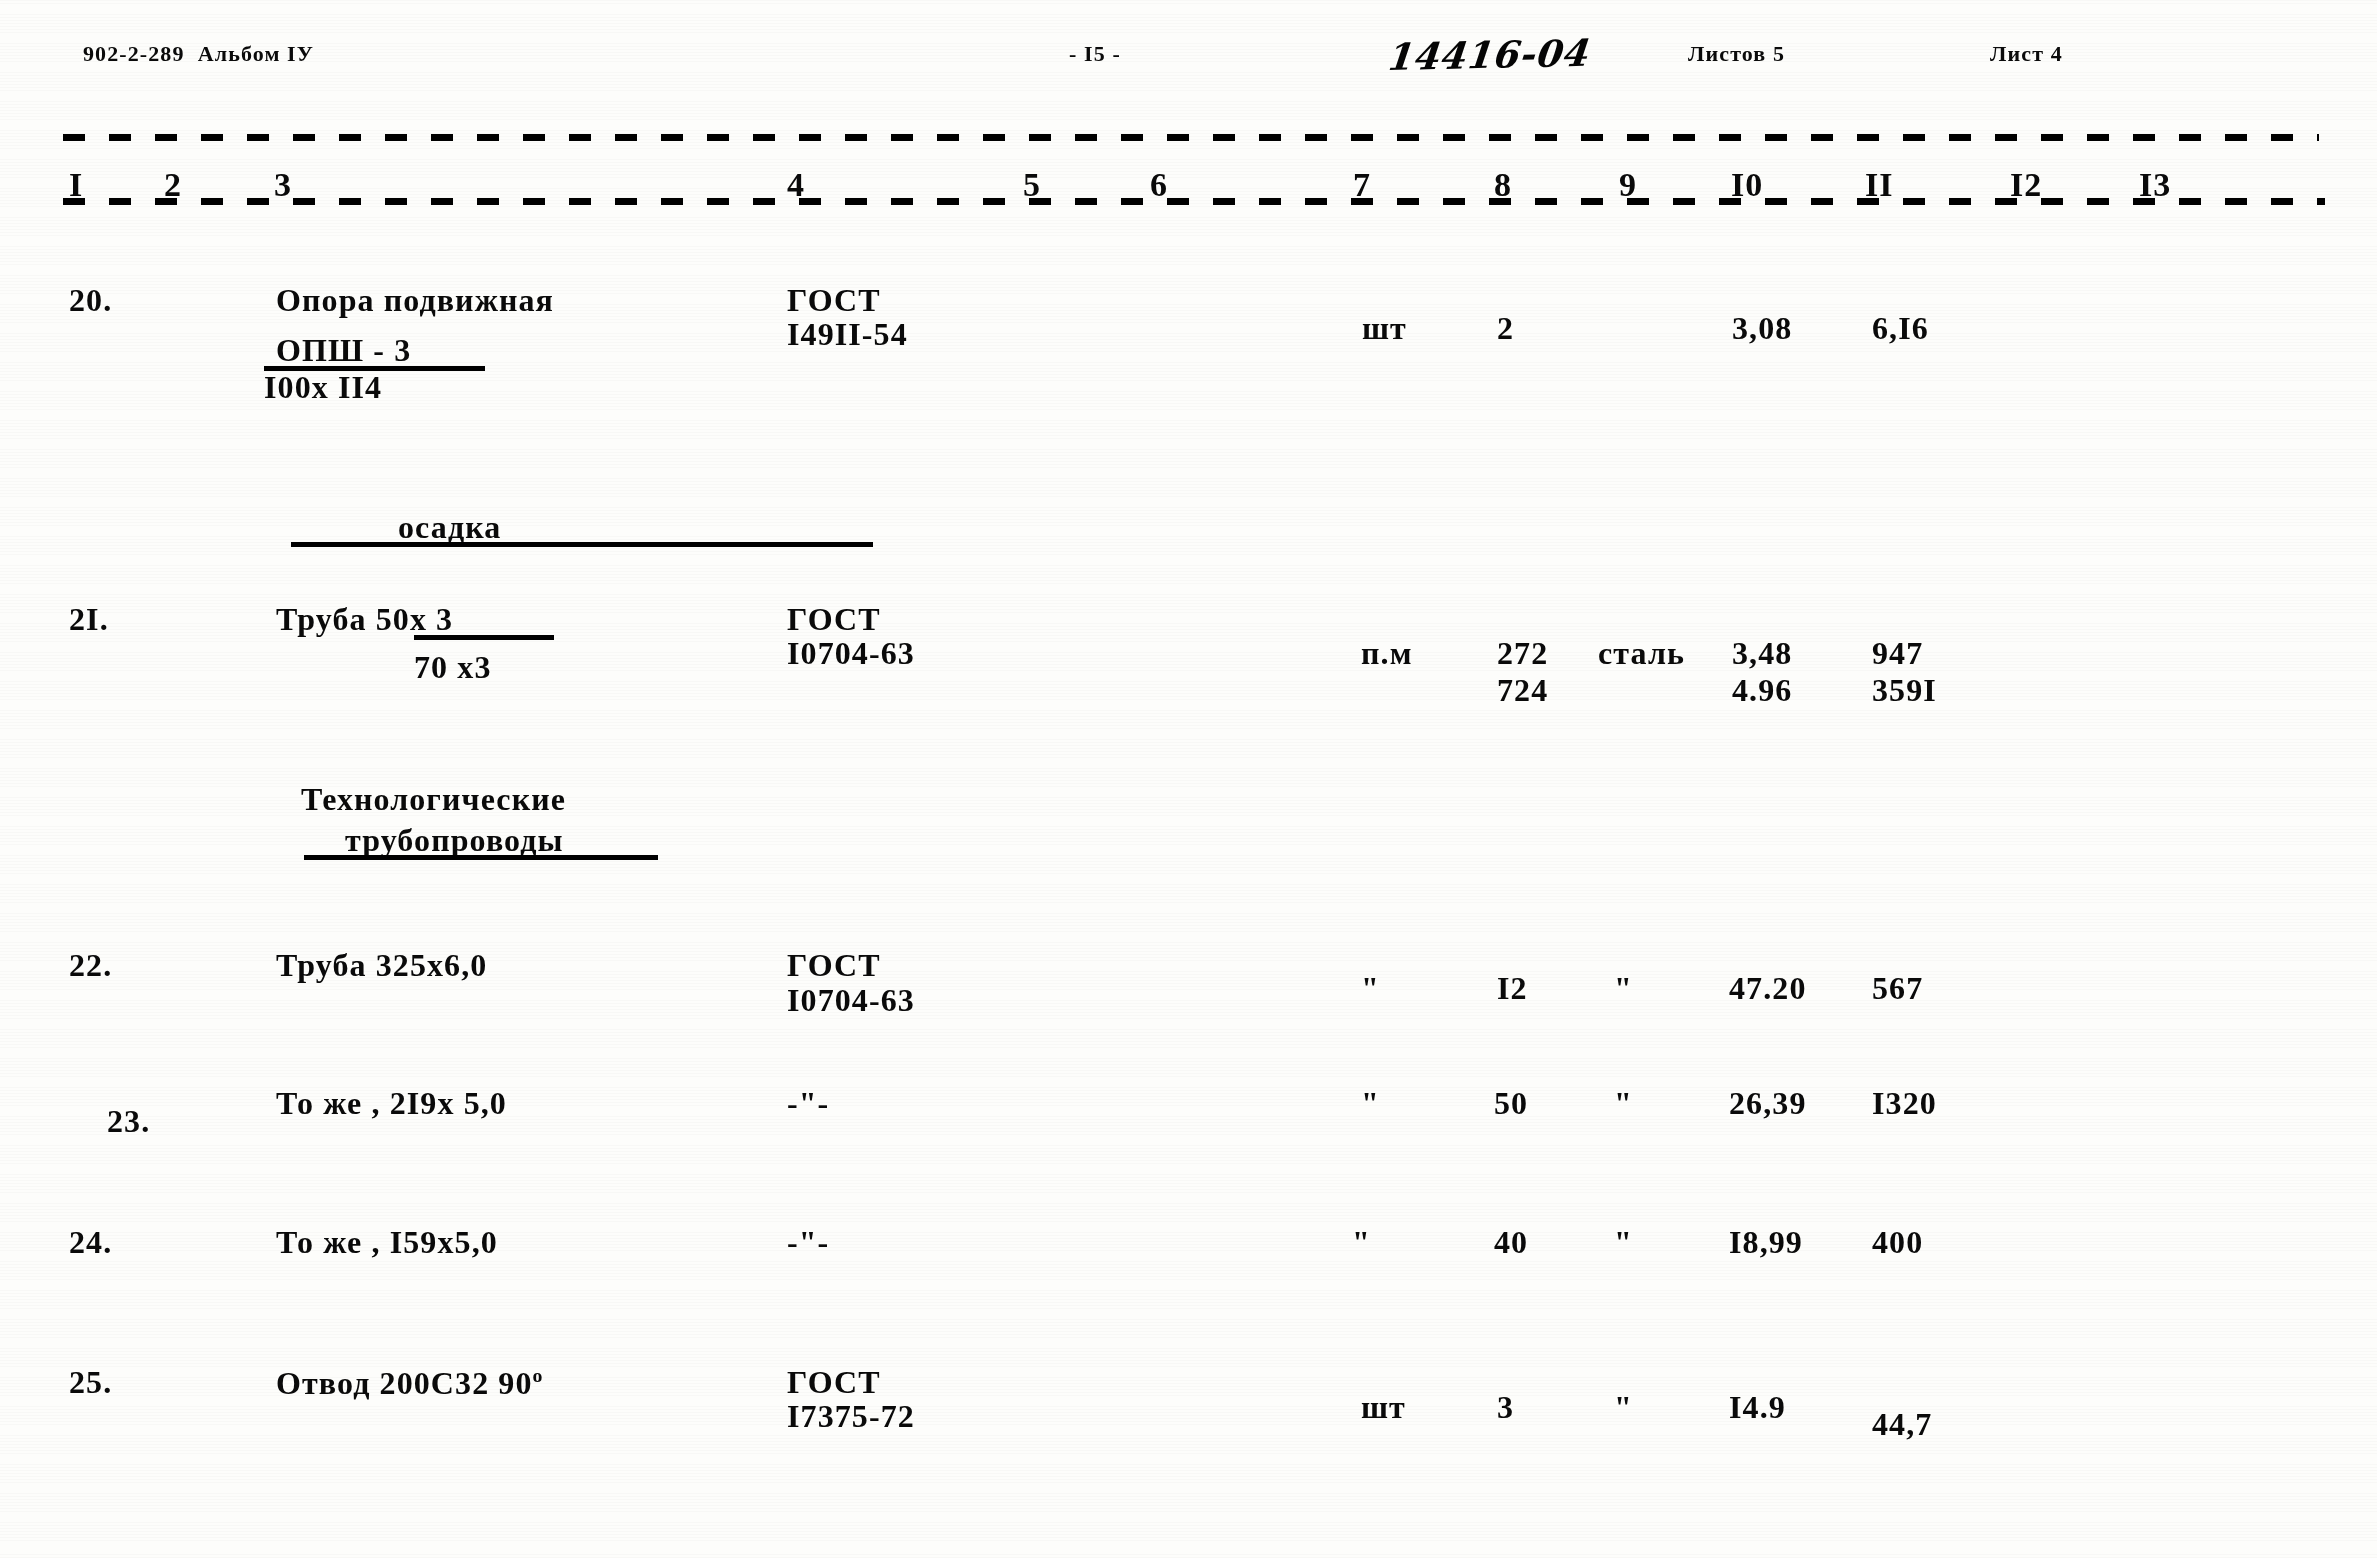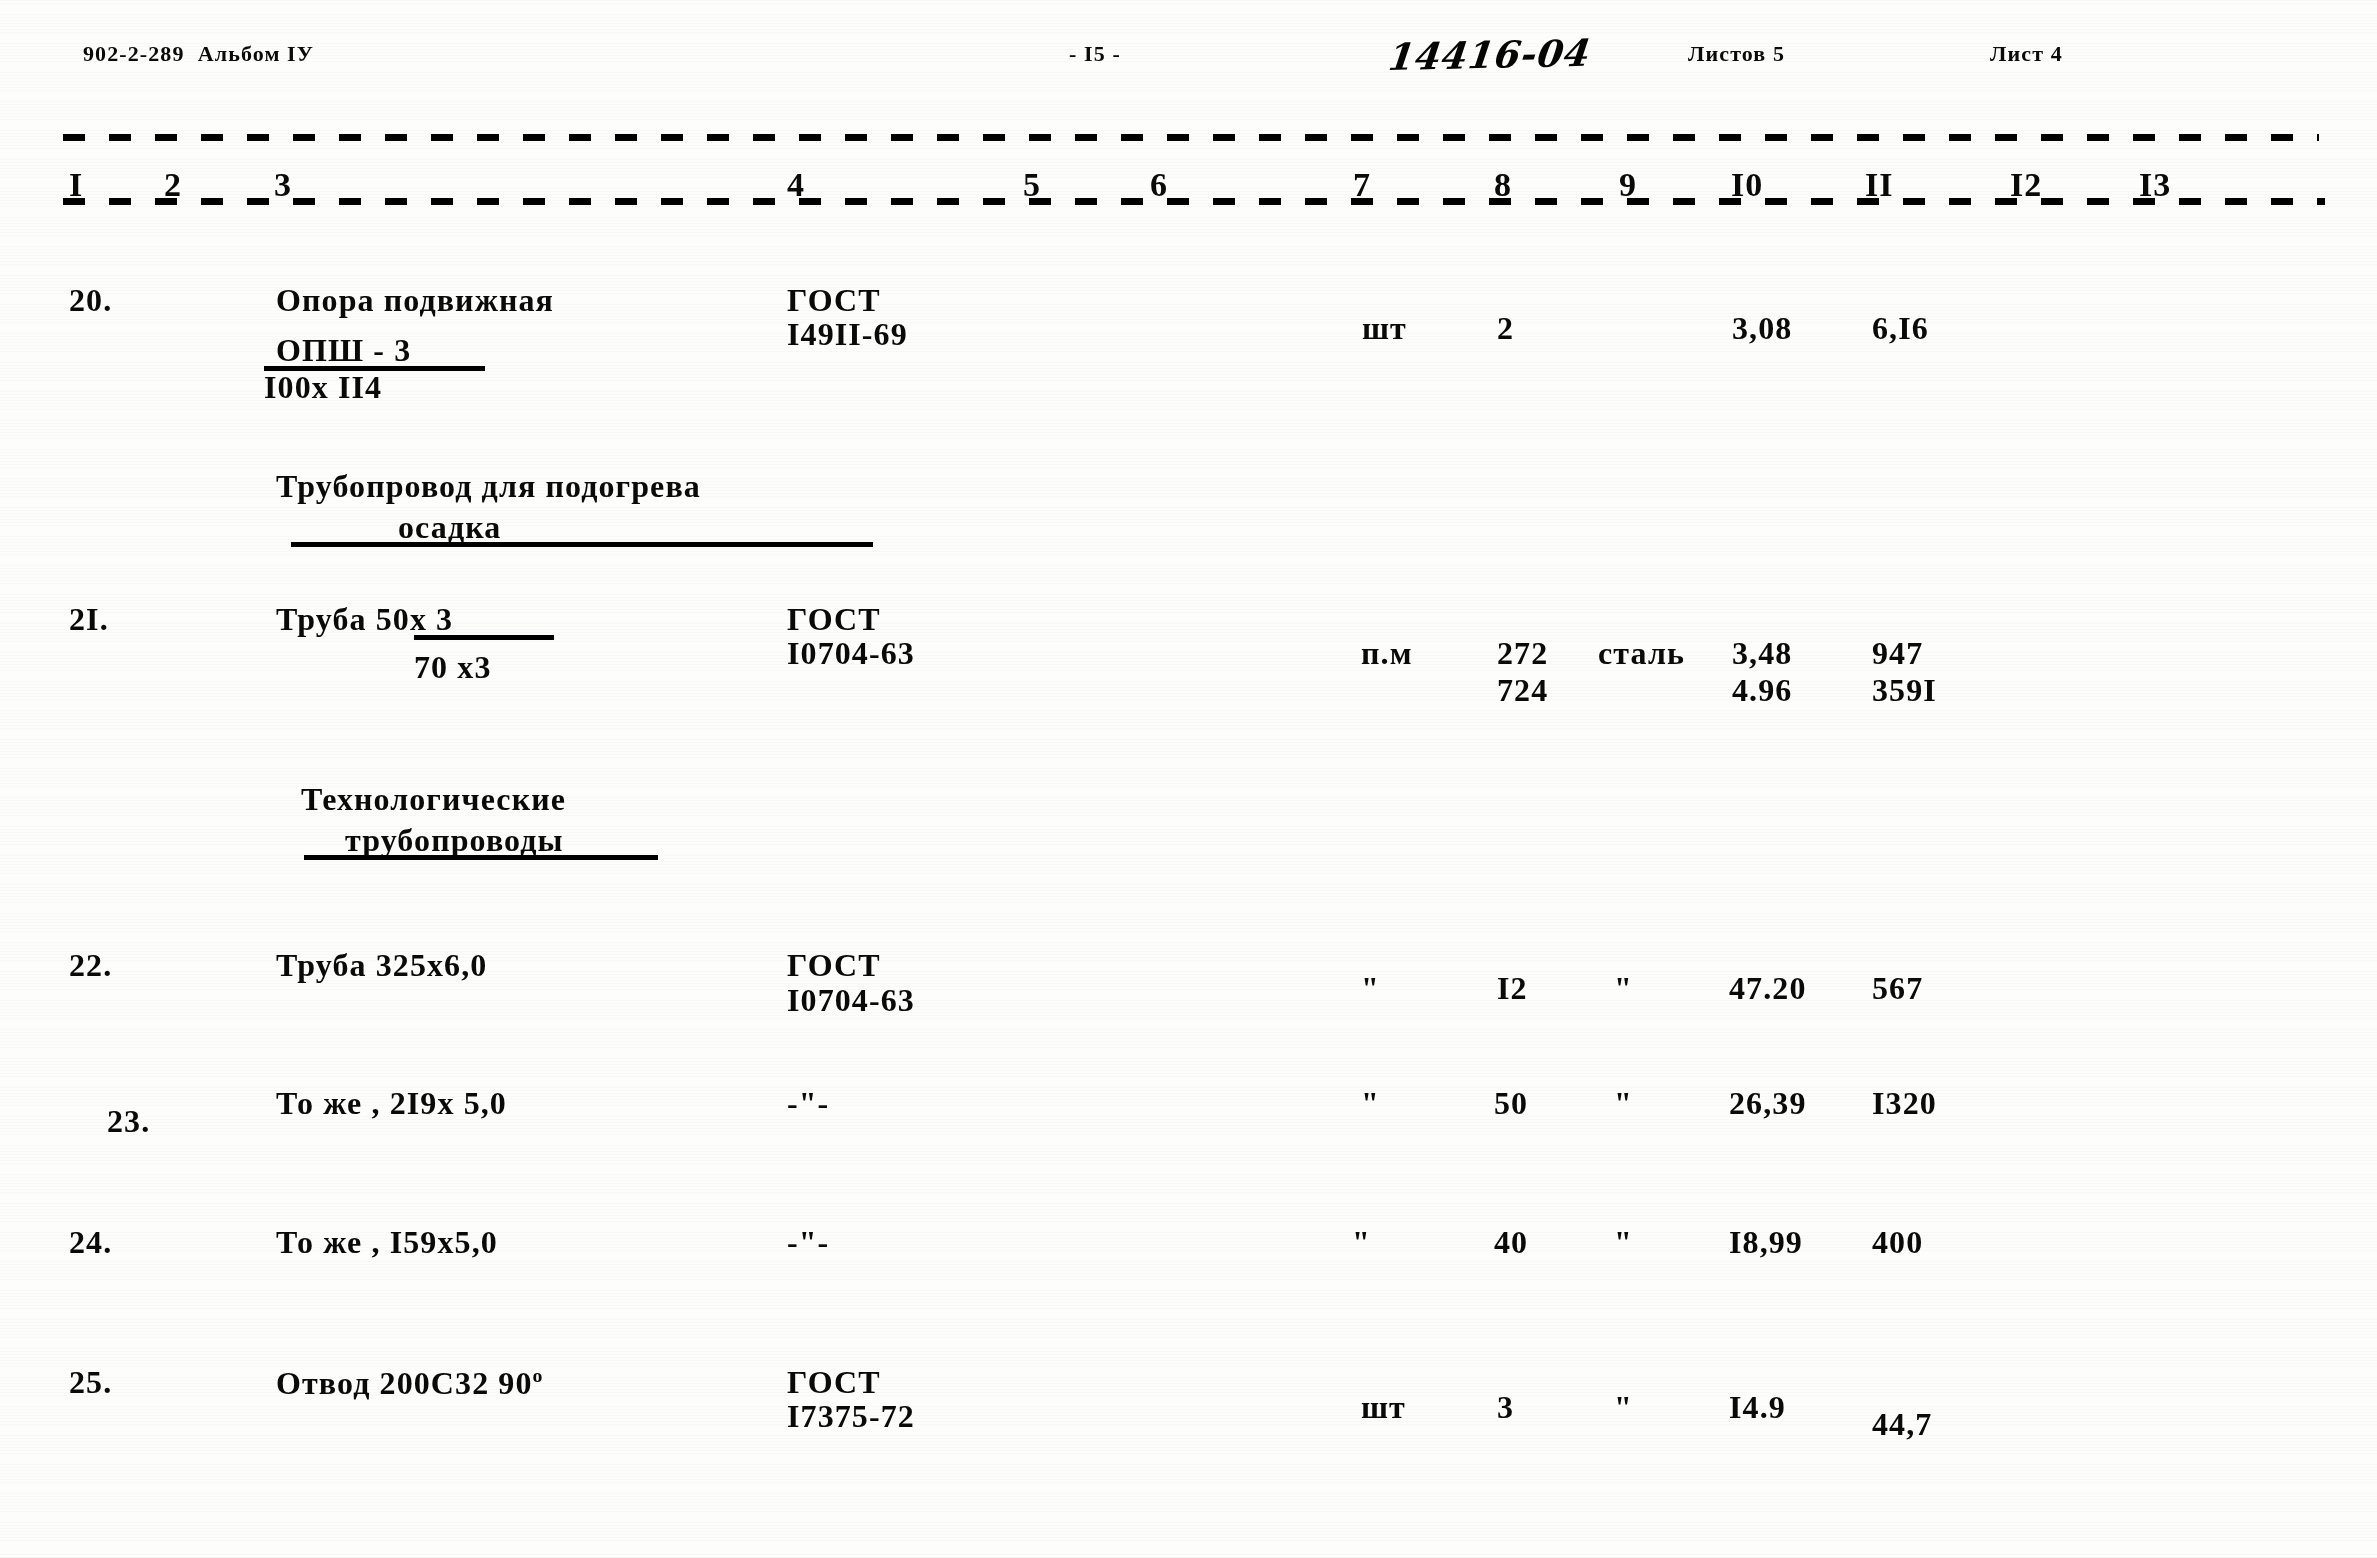--- a/index.html
+++ b/index.html
@@ -103,28 +103,27 @@
 
   <div class="abs tw f-body" style="left:69px; top:282px;">20.</div>
 
   <div class="abs tw f-body" style="left:276px; top:282px;">Опора подвижная</div>
 
   <div class="abs tw f-body" style="left:276px; top:332px;">ОПШ - 3</div>
   <div class="solidrule" style="left:264px; top:366px; width:221px;"></div>
   <div class="abs tw f-body" style="left:264px; top:369px;">I00х II4</div>
 
   <div class="abs tw f-body" style="left:787px; top:282px;">ГОСТ</div>
-  <div class="abs tw f-body" style="left:787px; top:316px;">I49II-69</div>
+  <div class="abs tw f-body" style="left:787px; top:316px;">I49II-54</div>
 
   <div class="abs tw f-body" style="left:1362px; top:310px;">шт</div>
   <div class="abs tw f-body" style="left:1497px; top:310px;">2</div>
   <div class="abs tw f-body" style="left:1732px; top:310px;">3,08</div>
   <div class="abs tw f-body" style="left:1872px; top:310px;">6,I6</div>
 
-  <div class="abs tw f-body" style="left:276px; top:468px;">Трубопровод для подогрева</div>
   <div class="abs tw f-body" style="left:398px; top:509px;">осадка</div>
   <div class="solidrule" style="left:291px; top:542px; width:582px;"></div>
 
   <div class="abs tw f-body" style="left:69px; top:601px;">2I.</div>
 
   <div class="abs tw f-body" style="left:276px; top:601px;">Труба 50х 3</div>
   <div class="solidrule" style="left:414px; top:635px; width:140px;"></div>
   <div class="abs tw f-body" style="left:414px; top:649px;">70 х3</div>
 
   <div class="abs tw f-body" style="left:787px; top:601px;">ГОСТ</div>

